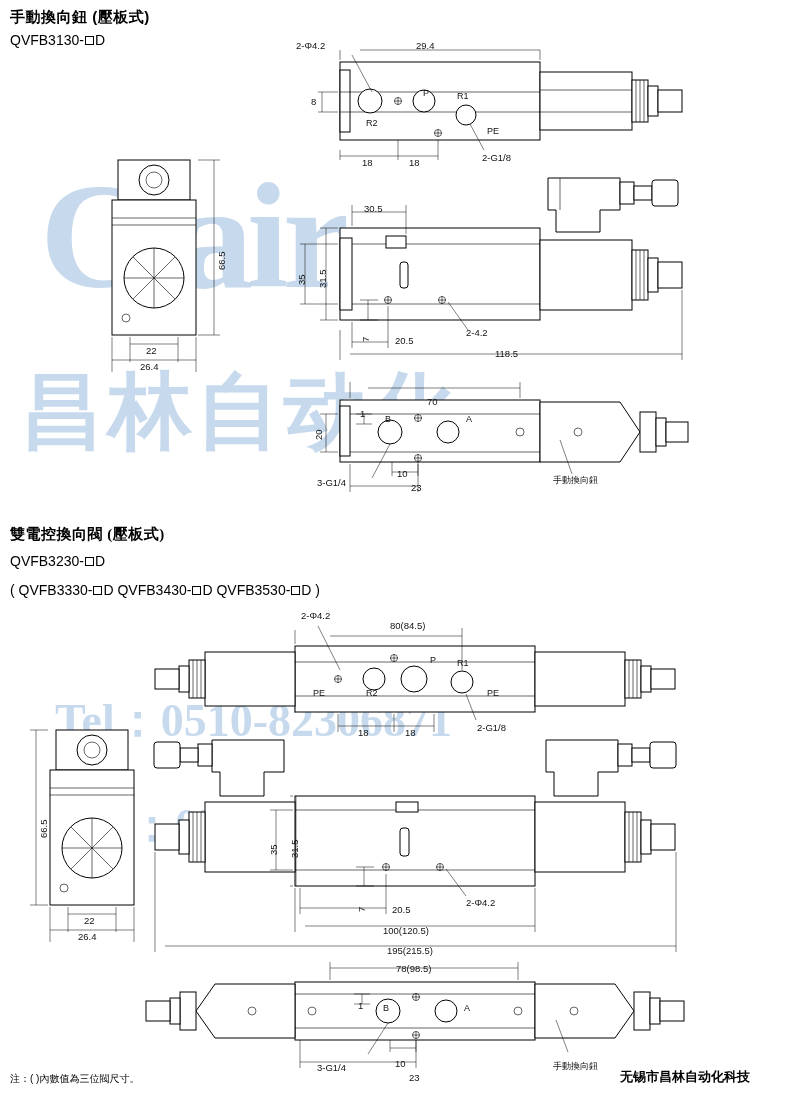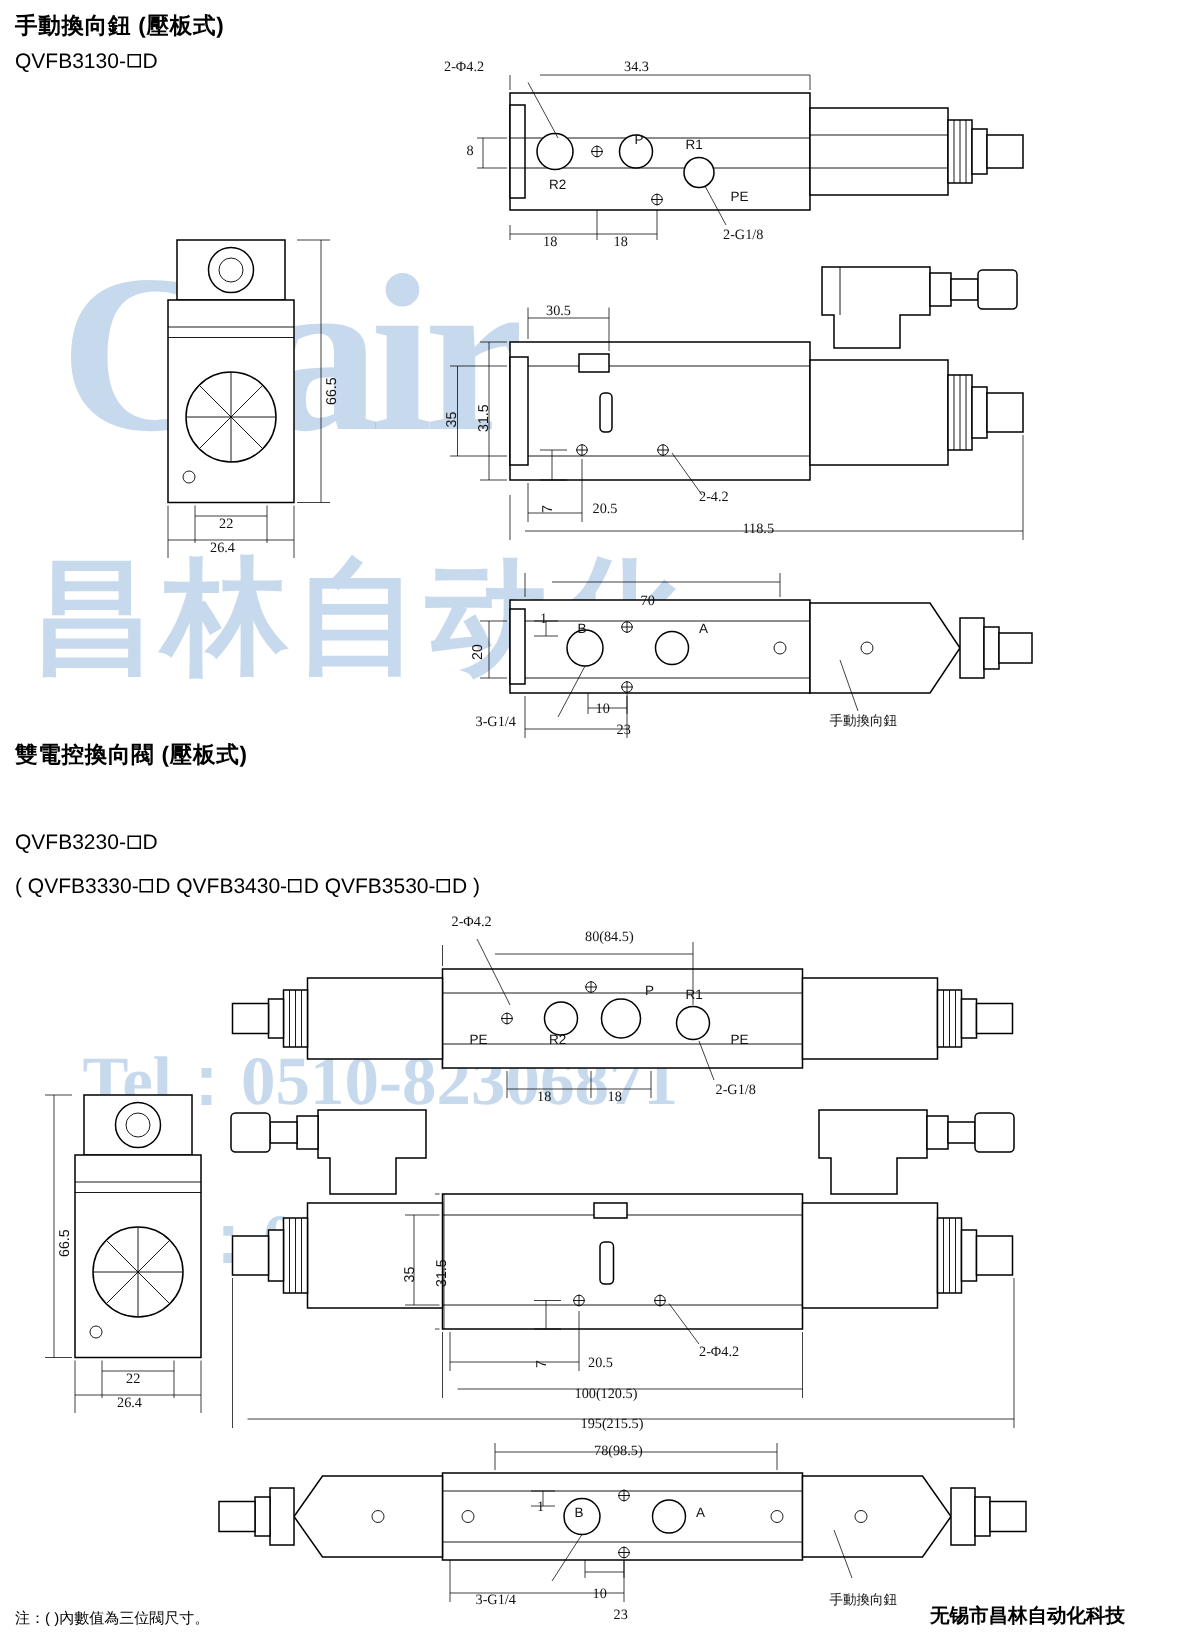--- a/index.html
+++ b/index.html
@@ -8,21 +8,21 @@
     width: 791px; height: 1093px;
     position: relative;
     background: #ffffff;
     font-family: "Liberation Sans", sans-serif;
     color: #000;
     overflow: hidden;
   }
   .abs { position: absolute; }
   .ttl { font-size: 15px; font-weight: 700; letter-spacing: 0.5px; }
   .sub { font-size: 14px; font-weight: 400; }
-  .dim { font-size: 9.5px; color:#111; white-space: nowrap; font-family: Liberation Serif, serif; }
+  .dim { font-size: 9.5px; color:#111; white-space: nowrap; }
   .dimv { font-size: 9.5px; color:#111; white-space: nowrap; transform: rotate(-90deg); transform-origin: left top; }
   .lbl { font-size: 9px; color:#111; white-space: nowrap; }
   .note { font-size: 10px; }
   .corp { font-size: 13px; font-weight: 700; }
   .wm { position:absolute; color: rgba(90,150,210,0.30); font-weight:700; pointer-events:none; }
   .wm-blue { color: rgba(80,140,200,0.32); }
   .sqbox { display:inline-block; width:9px; height:9px; border:1.3px solid #000; vertical-align:middle; margin:0 1px; position:relative; top:-1px;}
   svg { position:absolute; left:0; top:0; }
   .dline { stroke:#000; stroke-width:0.5; fill:none; }
   .body-l { stroke:#000; stroke-width:1; fill:#fff; }
@@ -197,21 +197,21 @@
     <line class="dline" x1="130" y1="337" x2="130" y2="362"></line>
     <line class="dline" x1="178" y1="337" x2="178" y2="362"></line>
     <line class="dline" x1="130" y1="344" x2="178" y2="344"></line>
     <line class="dline" x1="112" y1="337" x2="112" y2="372"></line>
     <line class="dline" x1="196" y1="337" x2="196" y2="372"></line>
     <line class="dline" x1="112" y1="360" x2="196" y2="360"></line>
   </g>
 </svg>
 
 <div class="abs dim" style="left:296px; top:40px;">2-Φ4.2</div>
-<div class="abs dim" style="left:416px; top:40px;">34.3</div>
+<div class="abs dim" style="left:416px; top:40px;">29.4</div>
 <div class="abs dim" style="left:311px; top:96px;">8</div>
 <div class="abs dim" style="left:362px; top:157px;">18</div>
 <div class="abs dim" style="left:409px; top:157px;">18</div>
 <div class="abs dim" style="left:482px; top:152px;">2-G1/8</div>
 <div class="abs lbl" style="left:423px; top:88px;">P</div>
 <div class="abs lbl" style="left:457px; top:91px;">R1</div>
 <div class="abs lbl" style="left:366px; top:118px;">R2</div>
 <div class="abs lbl" style="left:487px; top:126px;">PE</div>
 
 <div class="abs dim" style="left:364px; top:203px;">30.5</div>
@@ -229,21 +229,21 @@
 <div class="abs dim" style="left:411px; top:482px;">23</div>
 <div class="abs dim" style="left:317px; top:477px;">3-G1/4</div>
 <div class="abs lbl" style="left:385px; top:414px;">B</div>
 <div class="abs lbl" style="left:466px; top:414px;">A</div>
 <div class="abs lbl" style="left:553px; top:474px;">手動換向鈕</div>
 
 <div class="abs dimv" style="left:216px; top:270px;">66.5</div>
 <div class="abs dim" style="left:146px; top:345px;">22</div>
 <div class="abs dim" style="left:140px; top:361px;">26.4</div>
 
-<div class="abs ttl" style="left:10px; top:494px;">雙電控換向閥 (壓板式)</div>
+<div class="abs ttl" style="left:10px; top:525px;font-family:Liberation Serif, serif;">雙電控換向閥 (壓板式)</div>
 <div class="abs sub" style="left:10px; top:553px;">
   <span>QVFB3230-</span><span class="sqbox"></span><span>D</span>
 </div>
 <div class="abs sub" style="left:10px; top:582px;">
   <span>( QVFB3330-</span><span class="sqbox"></span><span>D  QVFB3430-</span><span class="sqbox"></span><span>D  QVFB3530-</span><span class="sqbox"></span><span>D )</span>
 </div>
 
 <svg width="791" height="520" style="top:570px;left:0;">
 
   <g>

